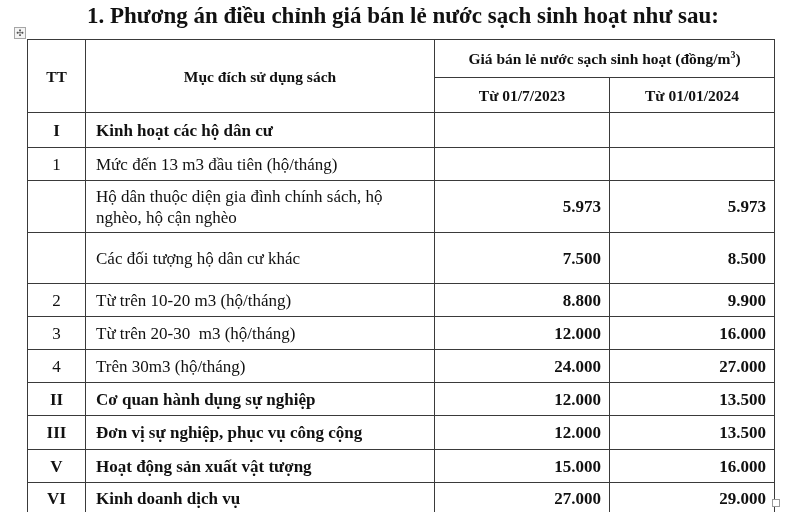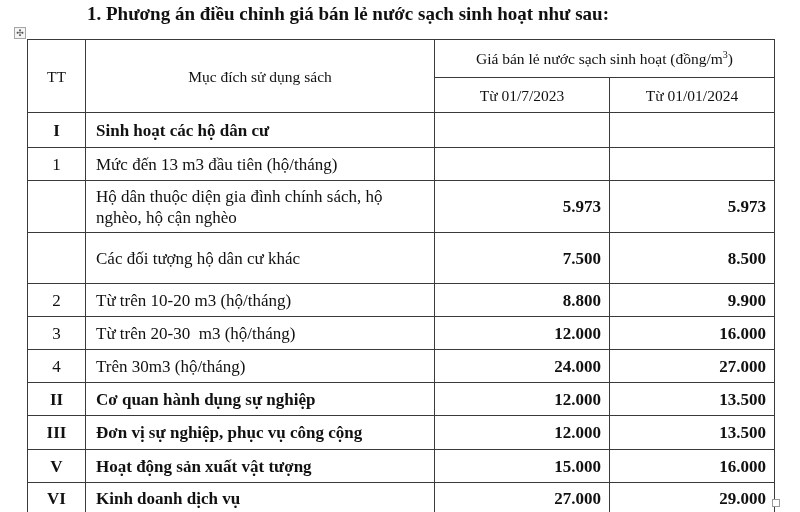--- a/index.html
+++ b/index.html
@@ -14,21 +14,21 @@
     }
     .page {
       position: relative;
       width: 800px;
       height: 512px;
     }
     .heading {
       position: absolute;
       left: 87px;
       top: 3px;
-      font-size: 19px;
+      font-size: 23px;
       font-weight: bold;
       white-space: nowrap;
       letter-spacing: 0px;
     }
     .move-handle {
       position: absolute;
       left: 14px;
       top: 27px;
       width: 10px;
       height: 10px;
@@ -62,21 +62,21 @@
       width: 747px;
       font-size: 17px;
     }
     table.prices td, table.prices th {
       border: 1px solid #3a3a3a;
       padding: 0 6px;
       vertical-align: middle;
       line-height: 21px;
     }
     table.prices th {
-      font-weight: normal;
+      font-weight: bold;
       font-size: 15.5px;
     }
     .c-tt { width: 45px; text-align: center; }
     .c-desc { width: 336px; text-align: left; padding-left: 10px !important; }
     .c-v1 { width: 162px; text-align: right; font-weight: bold; padding-right: 8px !important; }
     .c-v2 { width: 151px; text-align: right; font-weight: bold; padding-right: 8px !important; }
     td.bold { font-weight: bold; }
     sup { font-size: 10px; line-height: 0; vertical-align: 6px; }
   </style>
 </head>
@@ -104,21 +104,21 @@
         <th colspan="2"><span>Giá bán lẻ nước sạch sinh hoạt (đồng/m</span><sup>3</sup><span>)</span></th>
       </tr>
       <tr style="height:35px">
         <th>Từ 01/7/2023</th>
         <th>Từ 01/01/2024</th>
       </tr>
     </thead>
     <tbody>
       <tr style="height:35px">
         <td class="c-tt bold">I</td>
-        <td class="c-desc bold">Sinh hoạt các hộ dân cư</td>
+        <td class="c-desc bold">Kinh hoạt các hộ dân cư</td>
         <td class="c-v1"></td>
         <td class="c-v2"></td>
       </tr>
       <tr style="height:33px">
         <td class="c-tt">1</td>
         <td class="c-desc">Mức đến 13 m3 đầu tiên (hộ/tháng)</td>
         <td class="c-v1"></td>
         <td class="c-v2"></td>
       </tr>
       <tr style="height:52px">

